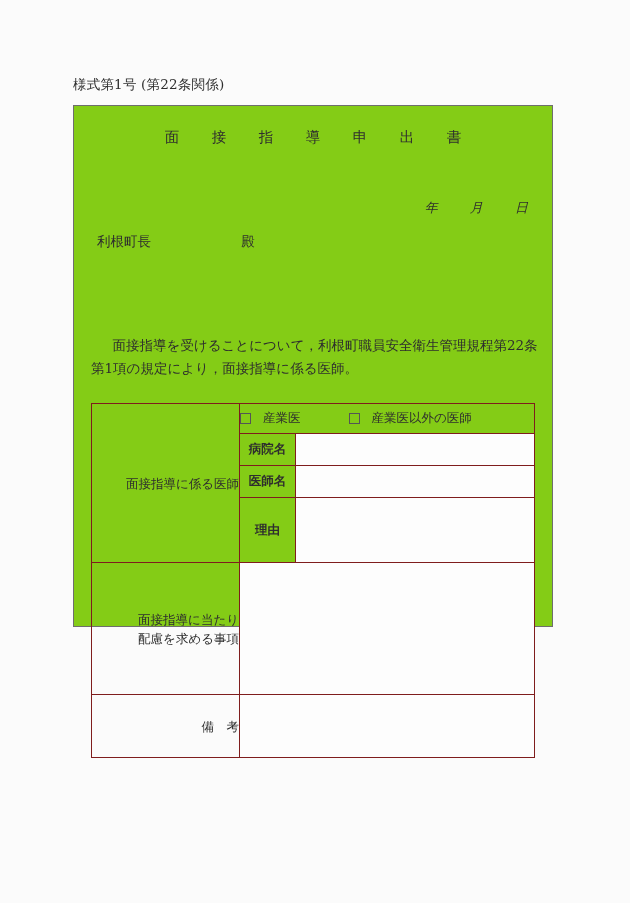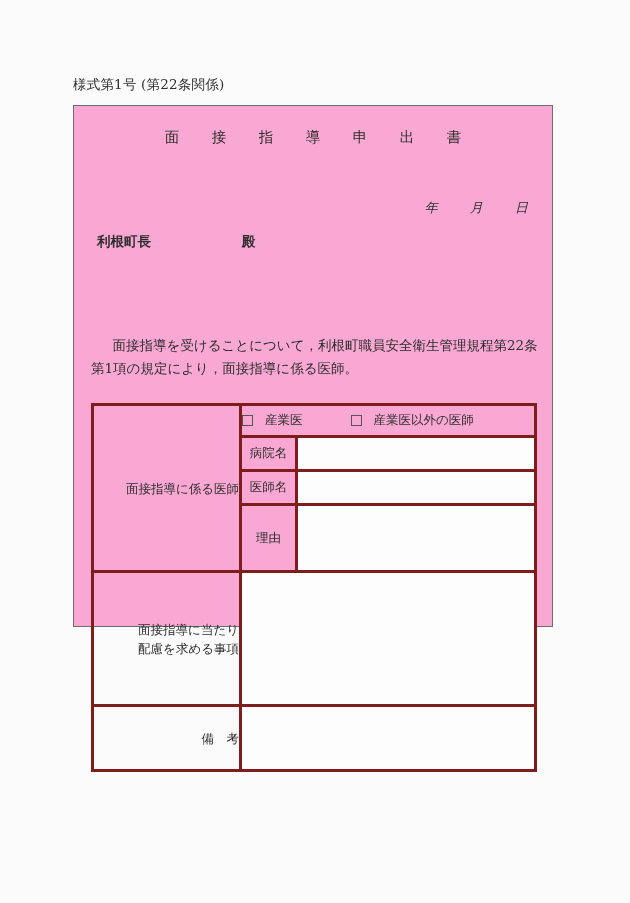--- a/index.html
+++ b/index.html
@@ -31,21 +31,21 @@
 
   
   .page-frame {
     position: absolute;
     left: 73px;
     top: 105px;
     width: 480px;
     height: 522px;
     border: 1px solid #6e6e6e;
     box-sizing: border-box;
-    background: #f9a8d4;
+    background: #84cc16;
   }
 
   
   .doc-title {
     position: absolute;
     left: 0;
     right: 0;
     top: 22px;
     text-align: center;
     font-size: 14.5px;
@@ -68,21 +68,20 @@
   .date-line .unit:first-child { margin-left: 0; }
 
   
   .addressee-row {
     position: absolute;
     left: 23px;
     top: 127px;
     font-size: 13.5px;
     color: #2e2e2e;
     white-space: nowrap;
-    font-weight: bold;
   }
   .addressee-row .honorific { display: inline-block; margin-left: 86px; }
 
   
   .applicant-block {
     position: absolute;
     left: 195px;
     top: 178px;
     font-size: 13.5px;
     color: #2e2e2e;
@@ -112,36 +111,37 @@
   
   .form-table {
     position: absolute;
     left: 17px;
     top: 297px;
     width: 443px;
     border-collapse: collapse;
     table-layout: fixed;
   }
   .form-table td {
-    border: 3px solid #7f1d1d;
+    border: 1px solid #7f1d1d;
     padding: 0;
     font-size: 12.5px;
     color: #2e2e2e;
     vertical-align: middle;
   }
   .col-label   { width: 148px; }
   .col-sublabel{ width: 56px; }
   .col-field   { width: 239px; }
 
   .cell-label {
     text-align: right;
     line-height: 19px;
   }
   .cell-sublabel {
     text-align: center;
+    font-weight: bold;
   }
   .cell-field {
     background: #fdfdfd;
   }
 
   
   .checkbox-row-cell {
     height: 29px;
     padding-left: 26px;
   }

